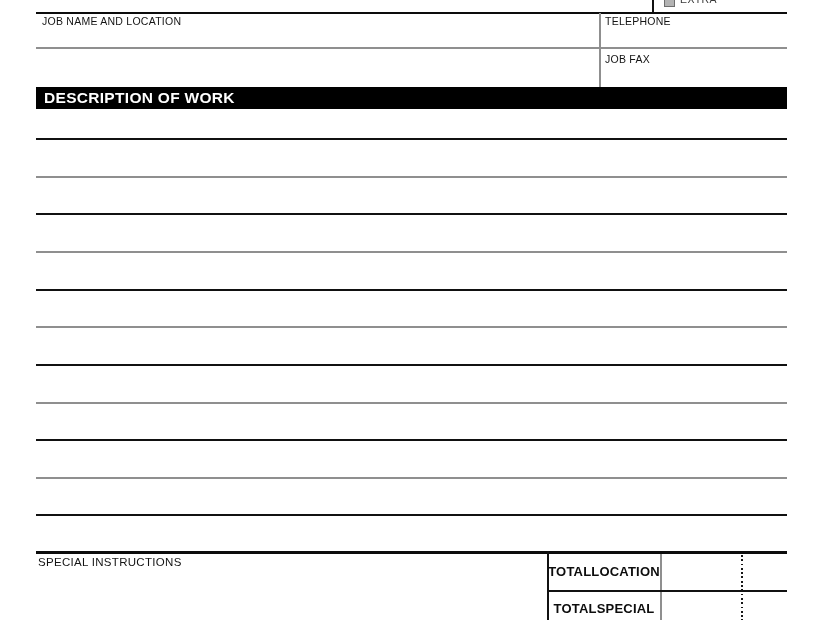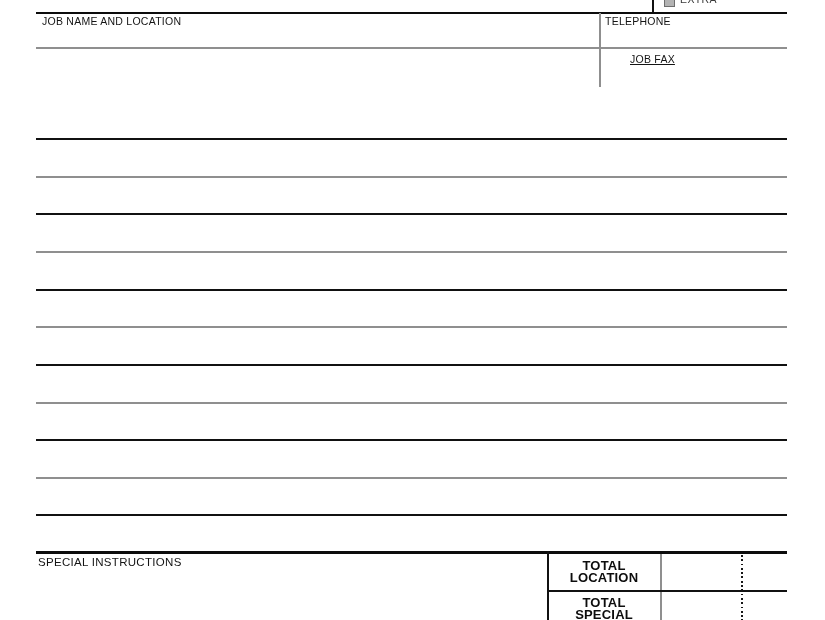--- a/index.html
+++ b/index.html
@@ -25,21 +25,21 @@
   }
 
   
   .top-border     { left: 36px; top: 11.5px; width: 751px; height: 2.4px; background: #0c0c0c; }
   .mid-gray-hline { left: 36px; top: 47px;   width: 751px; height: 2.2px; background: #8f8f8f; }
   .col-gray-vline { left: 599px; top: 13px;  width: 2px;   height: 74px;  background: #8f8f8f; }
 
   .field-label { font-size: 10.5px; letter-spacing: 0.25px; color: #141414; }
   .job-name-label  { left: 42px;  top: 15px; }
   .telephone-label { left: 605px; top: 15px; }
-  .job-fax-label   { left: 630px; top: 53px; text-decoration: underline; }
+  .job-fax-label   { left: 605px; top: 53px; }
 
   .job-name-input  { left: 36px;  top: 14px; width: 563px; height: 73px; }
   .telephone-input { left: 601px; top: 14px; width: 186px; height: 33px; }
   .job-fax-input   { left: 601px; top: 50px; width: 186px; height: 37px; }
 
   
   .desc-header-bar {
     left: 36px; top: 87px; width: 751px; height: 21.5px;
     background: #000; color: #fff; display: flex; align-items: center;
   }
@@ -69,21 +69,21 @@
 
   .totals-vline-left  { left: 547px;   top: 551px; width: 1.8px; height: 69px; background: #111; }
   .totals-vline-gray  { left: 659.5px; top: 554px; width: 2.2px; height: 66px; background: #8f8f8f; }
   .totals-row-divider { left: 547px;   top: 590px; width: 240px; height: 1.7px; background: #111; }
   .totals-dotted-vline {
     left: 741px; top: 555px; width: 1.6px; height: 65px;
     background: repeating-linear-gradient(to bottom, #161616 0px, #161616 1.7px, transparent 1.7px, transparent 4.3px);
   }
   .totals-label-cell {
     left: 549px; width: 110px; height: 36px;
-    display: flex; flex-direction: column; align-items: center; justify-content: center;
+    display: flex; align-items: center; justify-content: center;
     text-align: center; font-weight: bold; font-size: 13px; line-height: 12.5px;
     letter-spacing: 0.2px; color: #0d0d0d;
   }
   .materials-label-cell { top: 554px; }
   .labour-label-cell    { top: 591px; }
   .amount-cell { left: 662px; width: 125px; height: 36px; }
   .materials-amount { top: 554px; }
   .labour-amount    { top: 591px; height: 29px; }
 </style>
 </head>
@@ -101,20 +101,23 @@
 
   <div class="abs job-name-input"></div>
   <span class="abs field-label job-name-label">JOB NAME AND LOCATION</span>
 
   <div class="abs telephone-input"></div>
   <span class="abs field-label telephone-label">TELEPHONE</span>
 
   <div class="abs job-fax-input"></div>
   <span class="abs field-label job-fax-label">JOB FAX</span>
 
+  <div class="abs desc-header-bar">
+    <span>DESCRIPTION OF WORK</span>
+  </div>
 
   <div class="abs desc-area">
     <div class="ruled b rl1"></div>
     <div class="ruled g rl2"></div>
     <div class="ruled b rl3"></div>
     <div class="ruled g rl4"></div>
     <div class="ruled b rl5"></div>
     <div class="ruled g rl6"></div>
     <div class="ruled b rl7"></div>
     <div class="ruled g rl8"></div>

